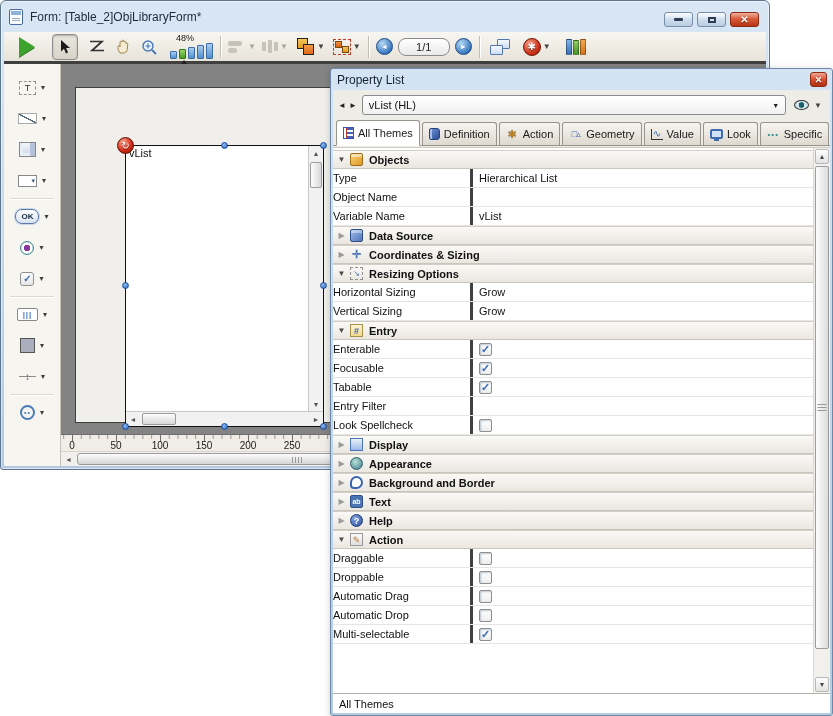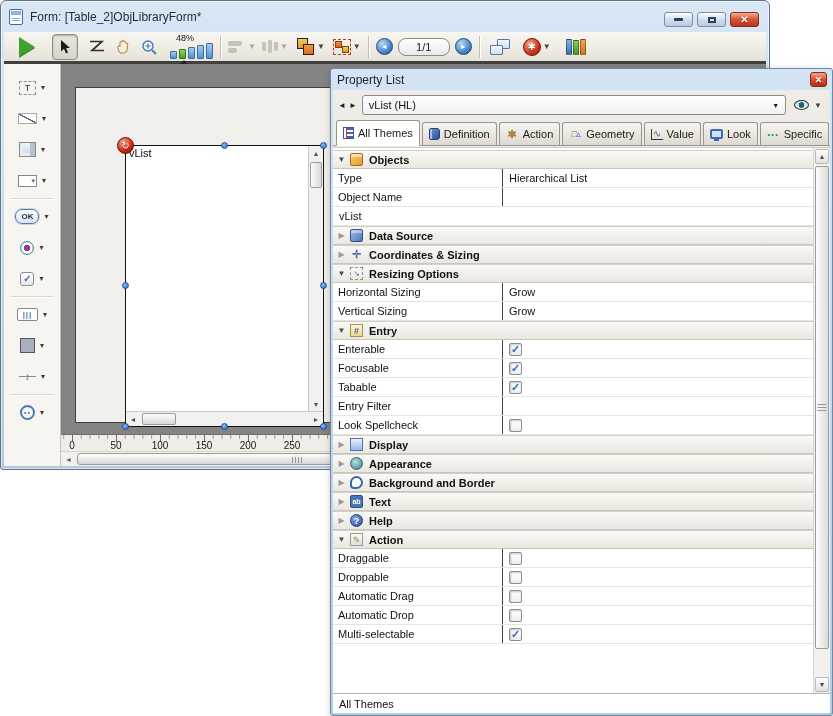--- a/index.html
+++ b/index.html
@@ -161,21 +161,21 @@
   .i-display { border:1px solid #4a74b6; background:linear-gradient(#e8f0fa,#9db9e8); }
   .i-appearance { border-radius:50%; background:radial-gradient(circle at 40% 35%, #b8e2d4, #3a7a8e); border:1px solid #2f5f70; }
   .i-bgborder { border:2px solid #3a66b0; border-radius:50% 50% 50% 4px; background:#fff; }
   .i-text { background:#4a74b6; border:1px solid #2f4f86; border-radius:2px; }
   .i-text::before { content:"ab"; color:#fff; font-size:7px; font-weight:bold; }
   .i-help { border-radius:50%; background:radial-gradient(circle at 35% 30%, #84a6e2, #2b4f9e); border:1px solid #1d3a78; }
   .i-help::before { content:"?"; color:#fff; font-size:9px; font-weight:bold; }
   .i-action { background:linear-gradient(#fafafa,#e0e0e0); border:1px solid #999; }
   .i-action::before { content:"✎"; color:#b8762a; font-size:9px; }
 
-  .pl-cell { width:170px; flex:none; display:flex; align-items:center; padding-left:5px; border-right:1px solid #404040; }
+  .pl-cell { width:140px; flex:none; display:flex; align-items:center; border-right:3px solid #404040; }
   .pv-cell { flex:1; display:flex; align-items:center; padding:0 4px 0 6px; }
   .cb { width:13px; height:13px; border:1px solid #8e8e8e; border-radius:2px; background:linear-gradient(#fff,#eee);
     box-shadow:inset 1px 1px 2px rgba(110,135,160,.45); display:flex; align-items:center; justify-content:center;
     font-size:11px; line-height:11px; font-weight:bold; color:#3a6cc4; }
   .vbtn { flex:1; height:16px; border:1px solid #8a8a8a; border-radius:3px; background:linear-gradient(#fefefe,#e7e7e4);
     display:flex; align-items:center; justify-content:center; font-size:11px; color:#111; box-shadow:0 0 0 1px #e8e8e8 inset; }
 
   .pscroll { width:17px; flex:none; background:#f1f0ed; border-left:1px solid #dad7d1; position:relative; }
   .ps-btn { position:absolute; left:1px; right:1px; height:15px; border:1px solid #b8b8b8; border-radius:2px;
     background:linear-gradient(#fdfdfd,#e2e2e2); font-size:7px; color:#4a4a4a; display:flex; align-items:center; justify-content:center; }
@@ -458,20 +458,21 @@
           <div class="prow">
             <div class="pl-cell">Type</div>
             <div class="pv-cell">
               <span class="vtext">Hierarchical List</span>
             </div>
           </div>
           <div class="prow">
             <div class="pl-cell">Object Name</div>
           </div>
           <div class="prow">
+            <div class="pl-cell">Variable Name</div>
             <div class="pv-cell">
               <span class="vtext">vList</span>
             </div>
           </div>
           <div class="prow section">
             <span class="arrow col">▶</span>
             <span class="sico i-cube-blue"></span>
             <span class="slabel">Data Source</span>
           </div>
           <div class="prow section">

